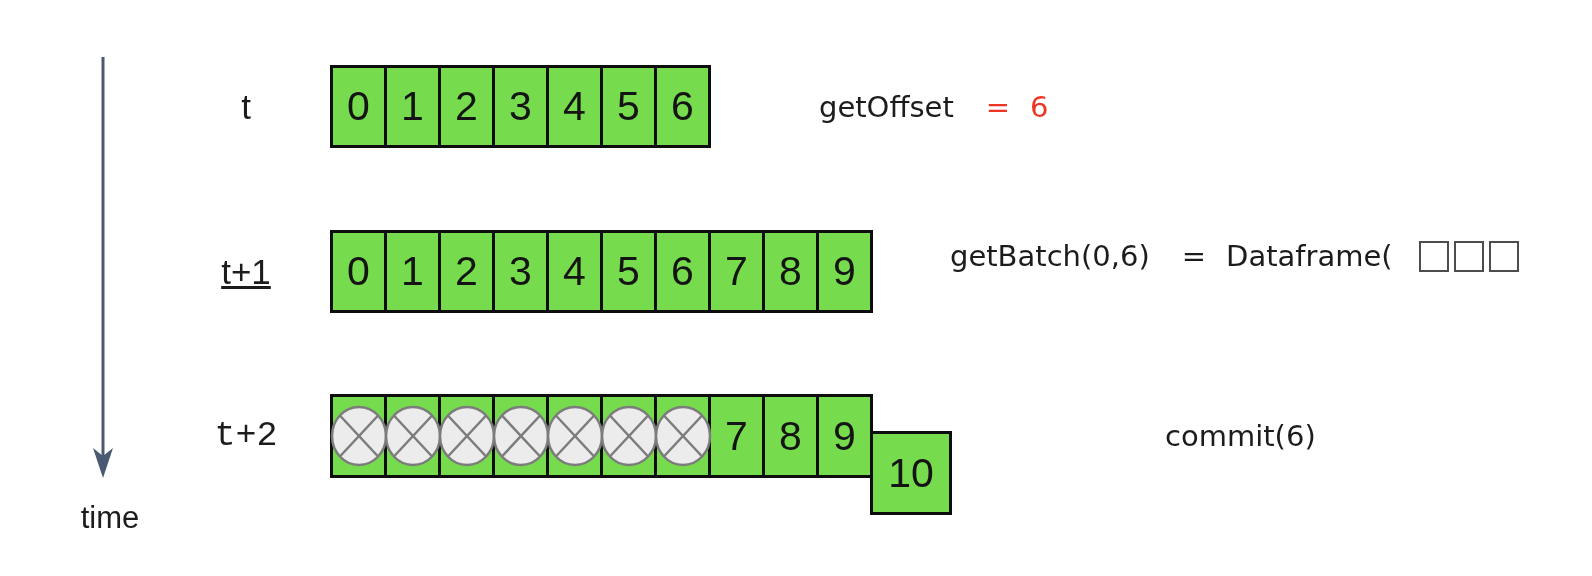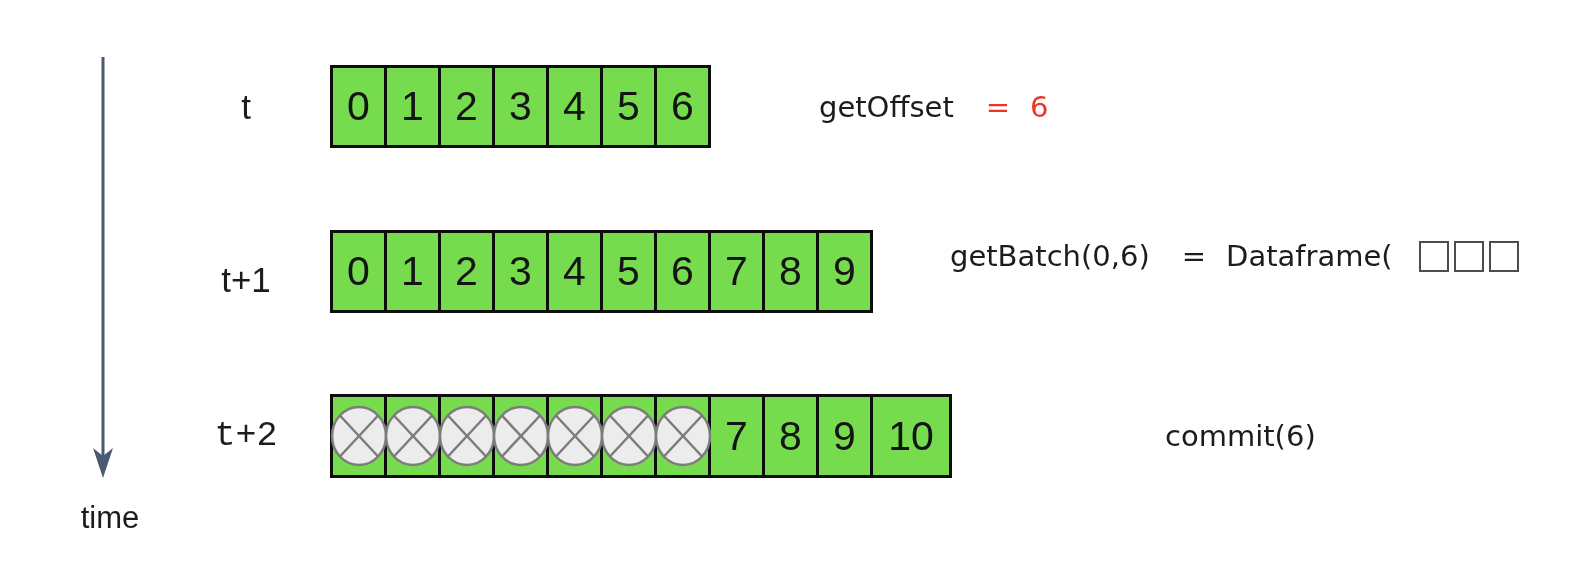--- a/index.html
+++ b/index.html
@@ -30,21 +30,21 @@
     box-sizing: border-box;
     width: 57px; height: 100%;
     margin-left: -3px;
     background: #76DC4E;
     border: 3px solid #0d0d0d;
     display: flex; align-items: center; justify-content: center;
     font-size: 41px; color: #141414;
     position: relative;
   }
   .cell:first-child { margin-left: 0; }
-  .cell.wide { width: 82px; }
+  .cell.wide { width: 82px; margin-top: 37px; }
   .cell.consumed { overflow: visible; }
   .cell.consumed svg {
     position: absolute; left: 50%; top: 50%;
     transform: translate(-50%, -50%);
     z-index: 2;
   }
   
   .annotation {
     position: absolute;
     display: flex; align-items: center;
@@ -57,21 +57,21 @@
   .annotation .op.red, .annotation .result.red { color: #EE3424; }
   .squares { display: flex; gap: 5px; margin-left: 26px; margin-top: 2px; }
   .ph-square {
     box-sizing: border-box;
     width: 30px; height: 31px;
     background: #ffffff;
     border: 2px solid #4d4d4d;
   }
   
   #label-t   { top: 65px;  height: 83px; }
-  #label-t1  { top: 238px; height: 83px; }
+  #label-t1  { top: 230px; height: 83px; text-decoration: underline; }
   #label-t2  { top: 394px; height: 84px; font-family: Liberation Mono, monospace; }
   #cells-t   { left: 330px; top: 65px;  height: 83px; }
   #cells-t1  { left: 330px; top: 230px; height: 83px; }
   #cells-t2  { left: 330px; top: 394px; height: 84px; }
   #anno-t    { left: 819px;  top: 65px;  height: 83px; }
   #anno-t1   { left: 950px;  top: 214px; height: 83px; }
   #anno-t2   { left: 1165px; top: 394px; height: 84px; }
 </style>
 </head>
 <body>

